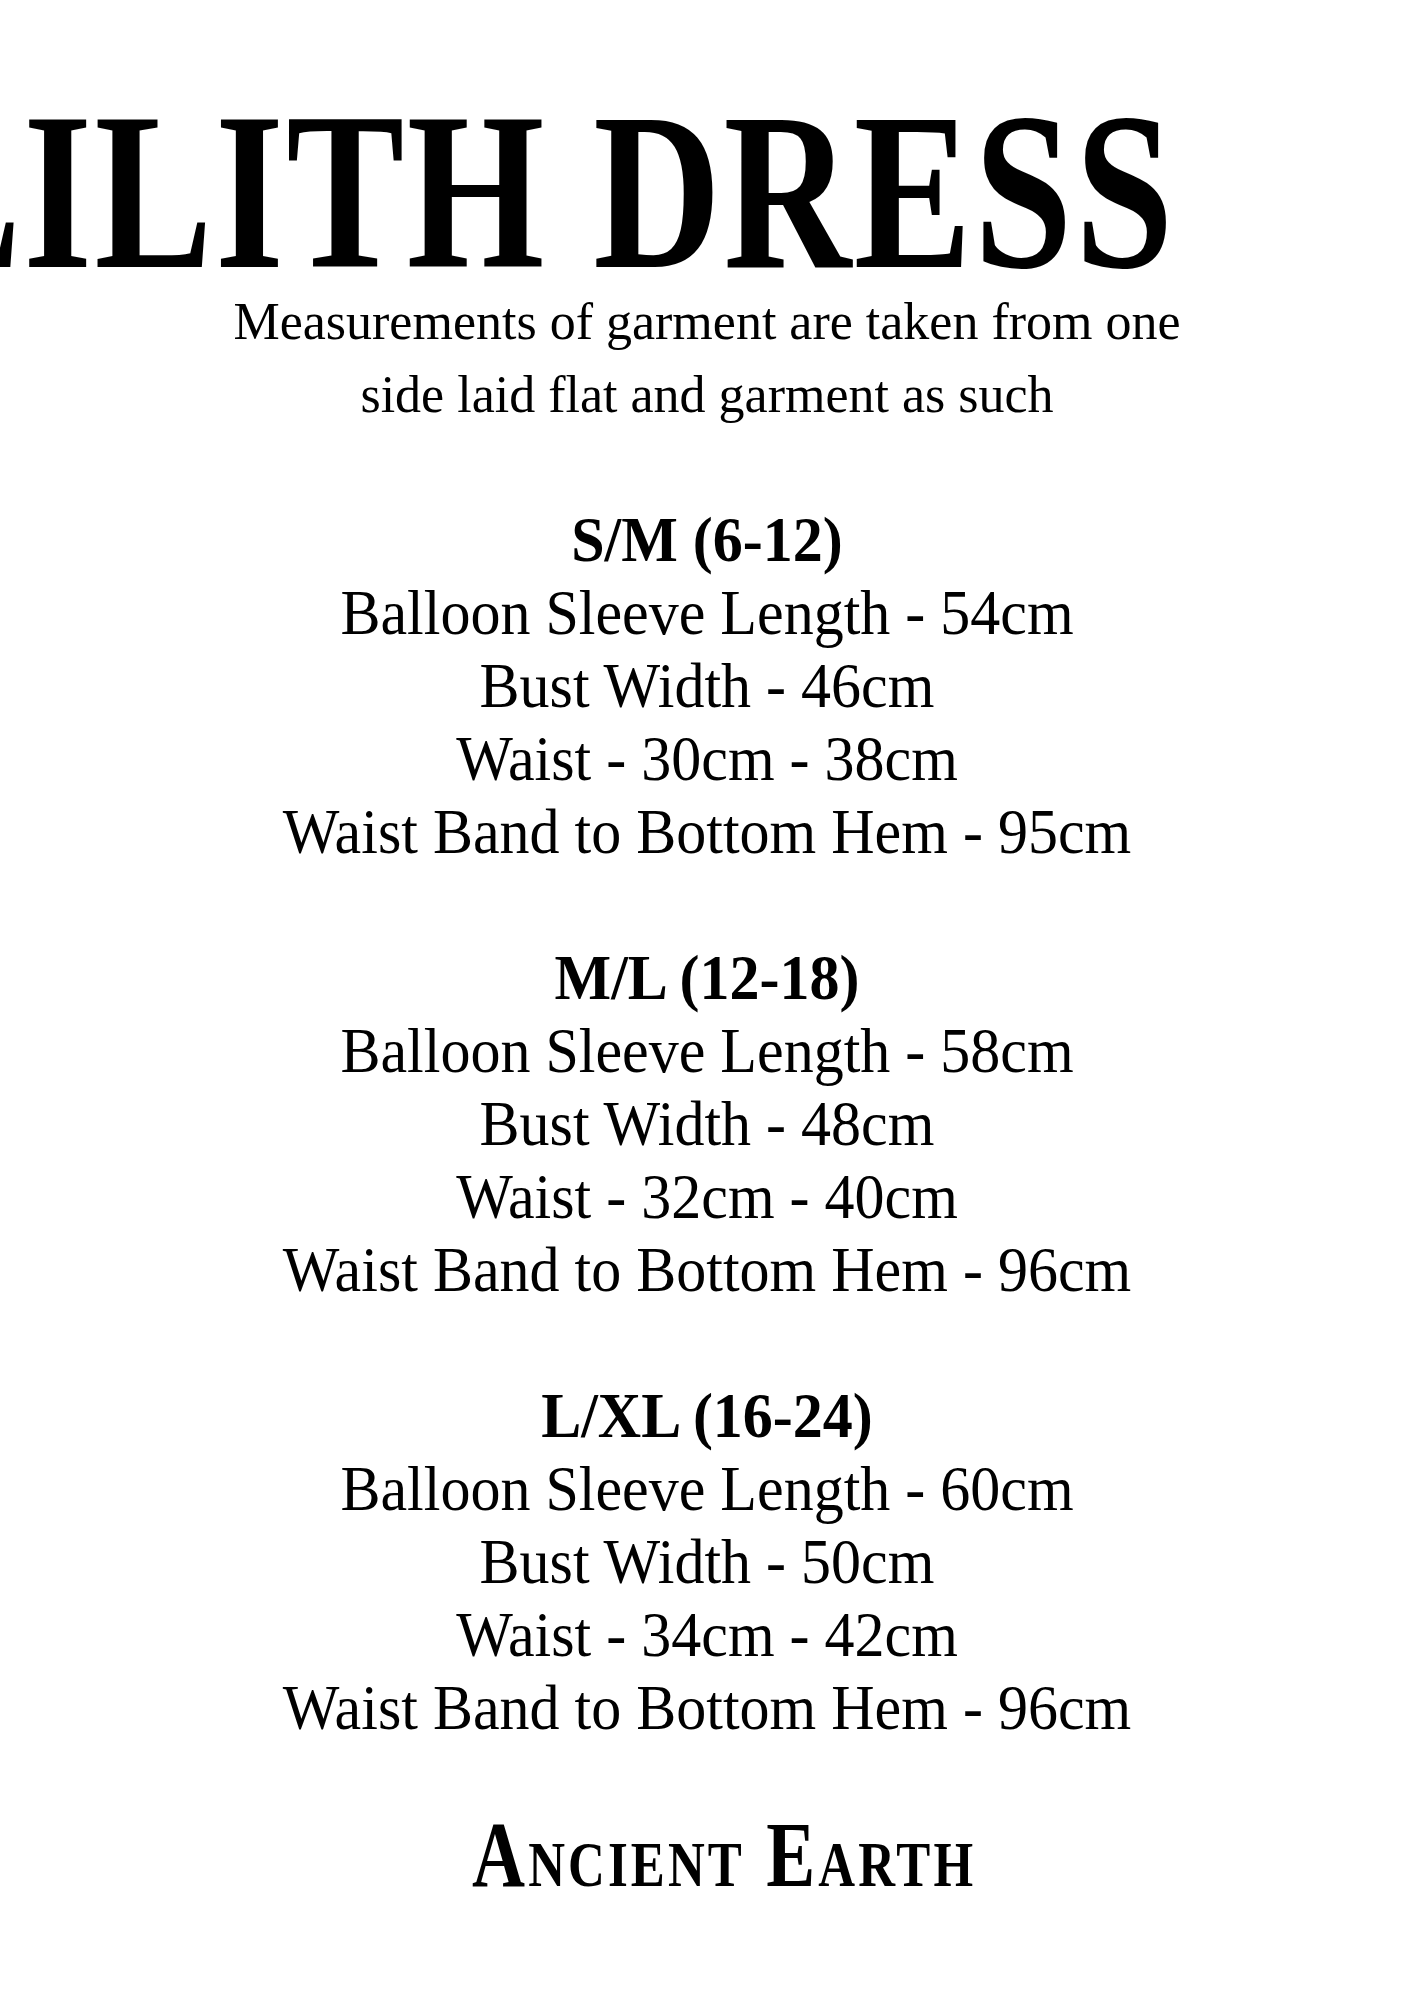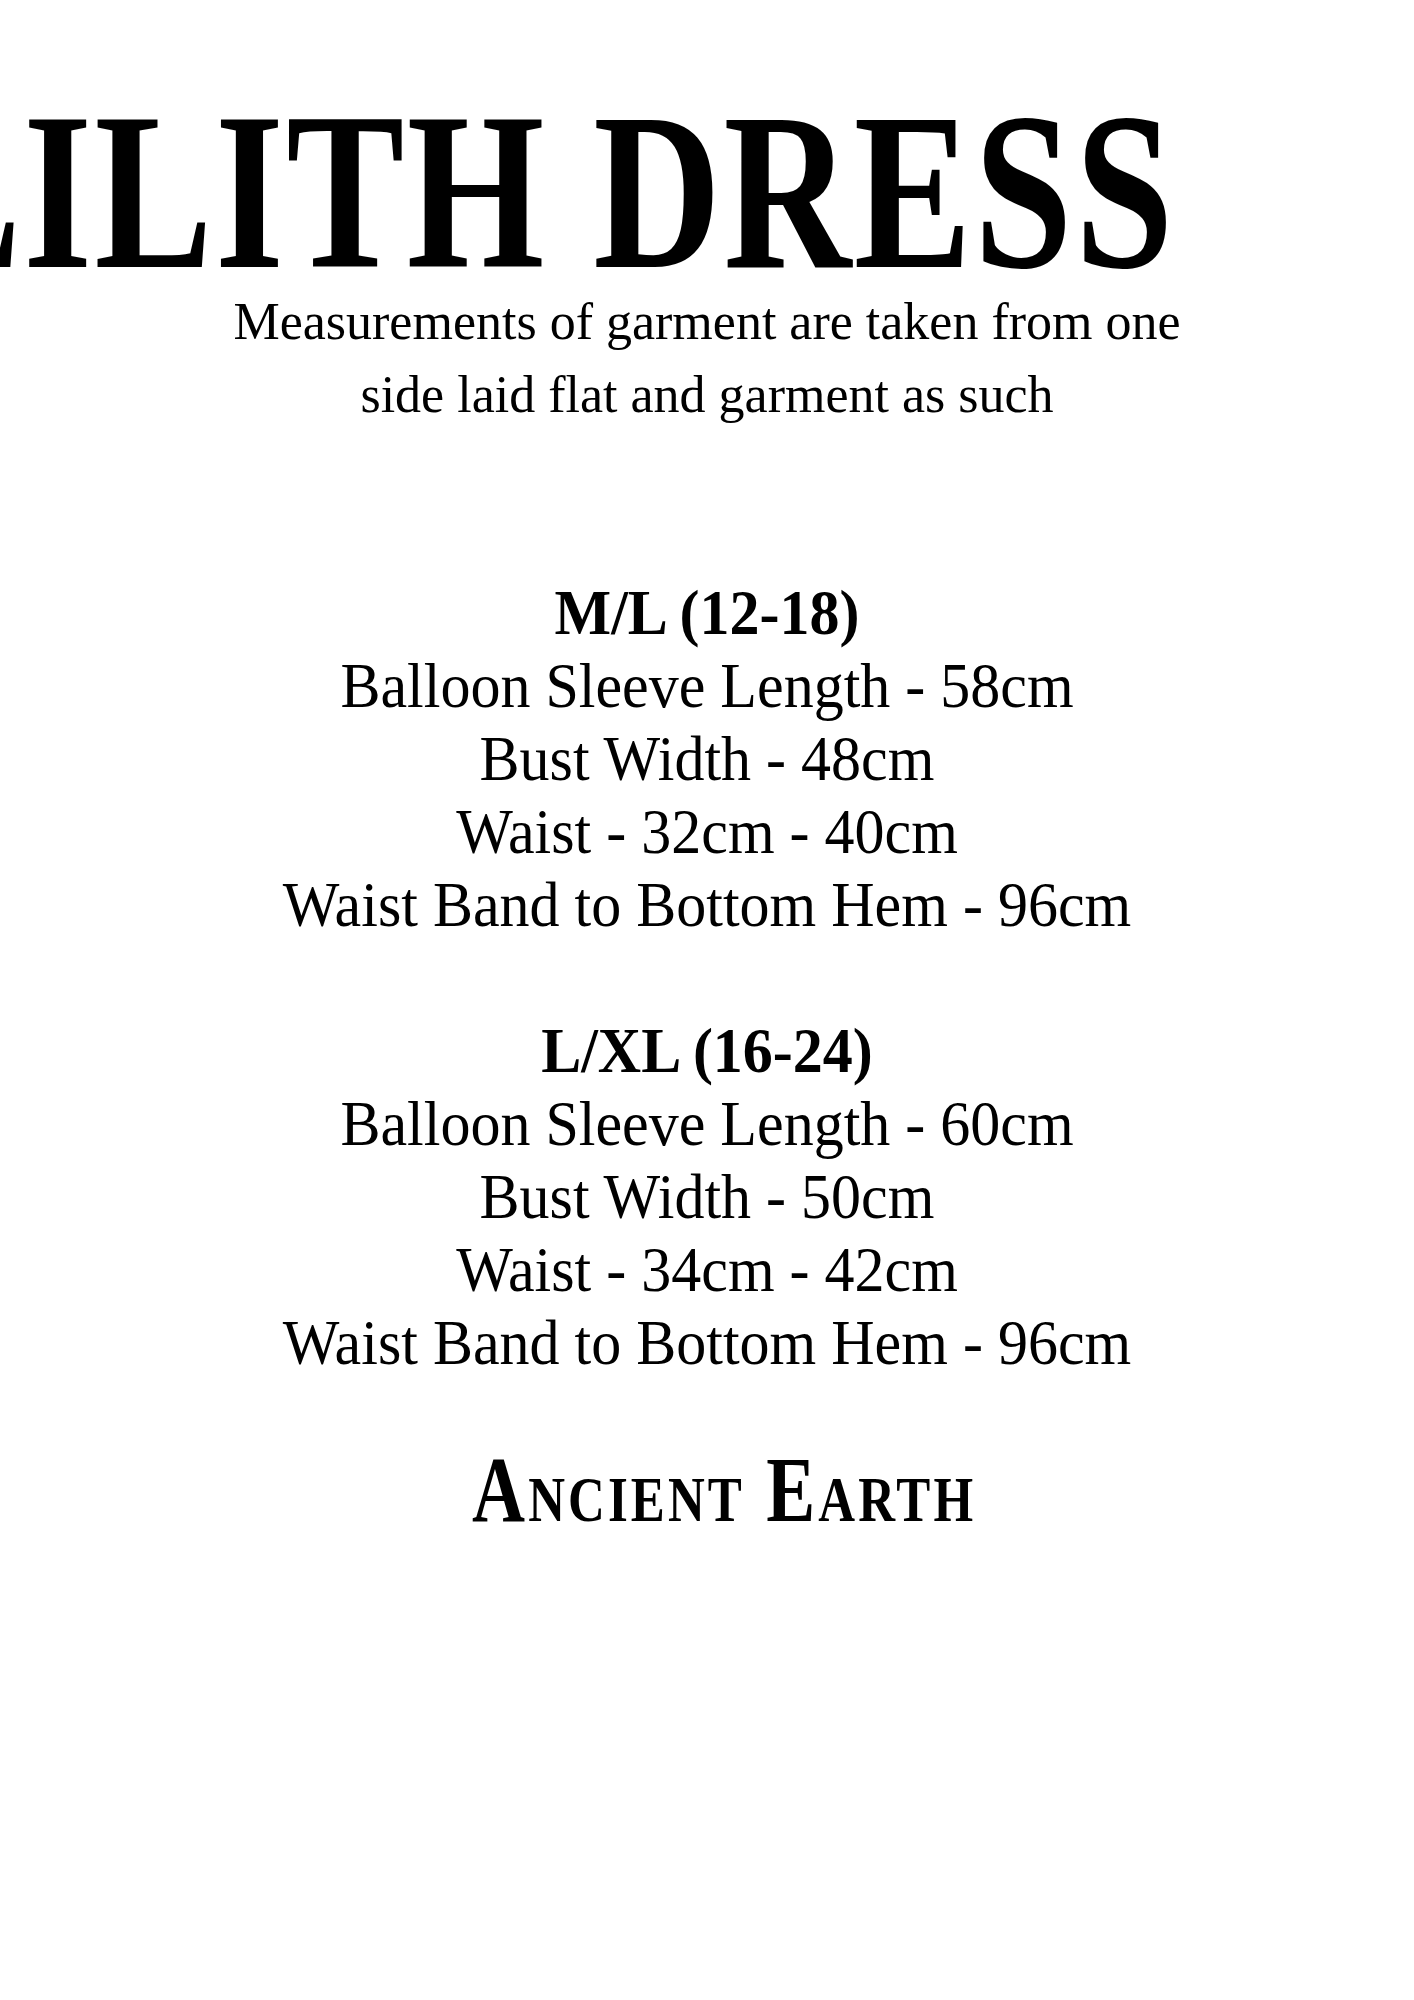--- a/index.html
+++ b/index.html
@@ -98,20 +98,27 @@
 
   <div class="title-wrap">
     <h1 class="title-text">LILITH DRESS</h1>
   </div>
 
   <p class="subtitle-line">Measurements of garment are taken from one</p>
   <p class="subtitle-line">side laid flat and garment as such</p>
 
   <div class="spacer"></div>
 
+  <section class="size-section">
+    <h2 class="size-heading">S/M (6-12)</h2>
+    <p class="size-line">Balloon Sleeve Length - 54cm</p>
+    <p class="size-line">Bust Width - 46cm</p>
+    <p class="size-line">Waist - 30cm - 38cm</p>
+    <p class="size-line">Waist Band to Bottom Hem - 95cm</p>
+  </section>
 
   <div class="spacer"></div>
 
   <section class="size-section">
     <h2 class="size-heading">M/L (12-18)</h2>
     <p class="size-line">Balloon Sleeve Length - 58cm</p>
     <p class="size-line">Bust Width - 48cm</p>
     <p class="size-line">Waist - 32cm - 40cm</p>
     <p class="size-line">Waist Band to Bottom Hem - 96cm</p>
   </section>

